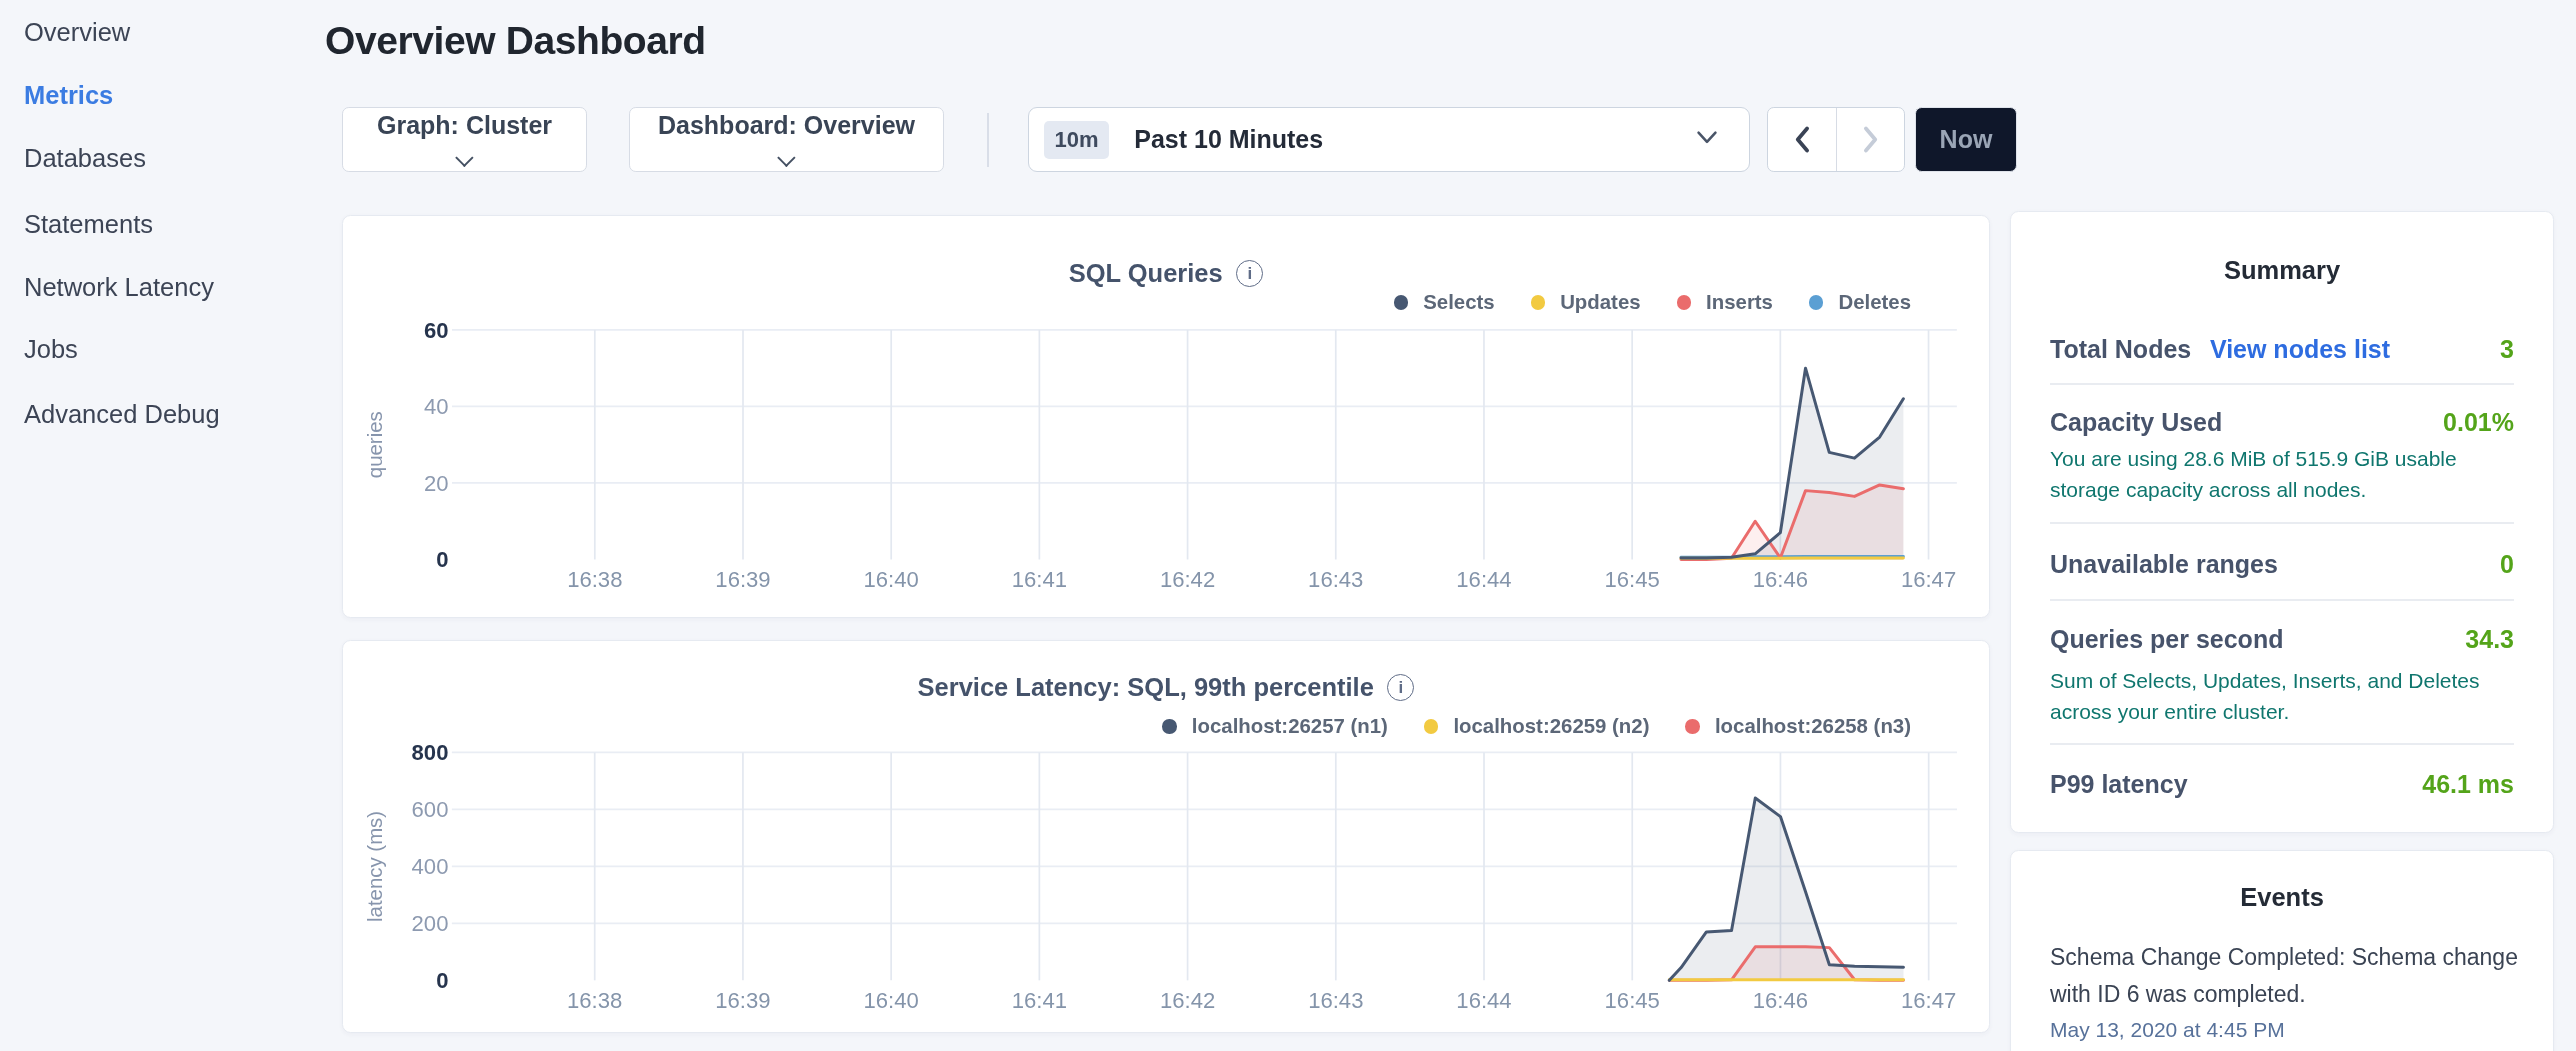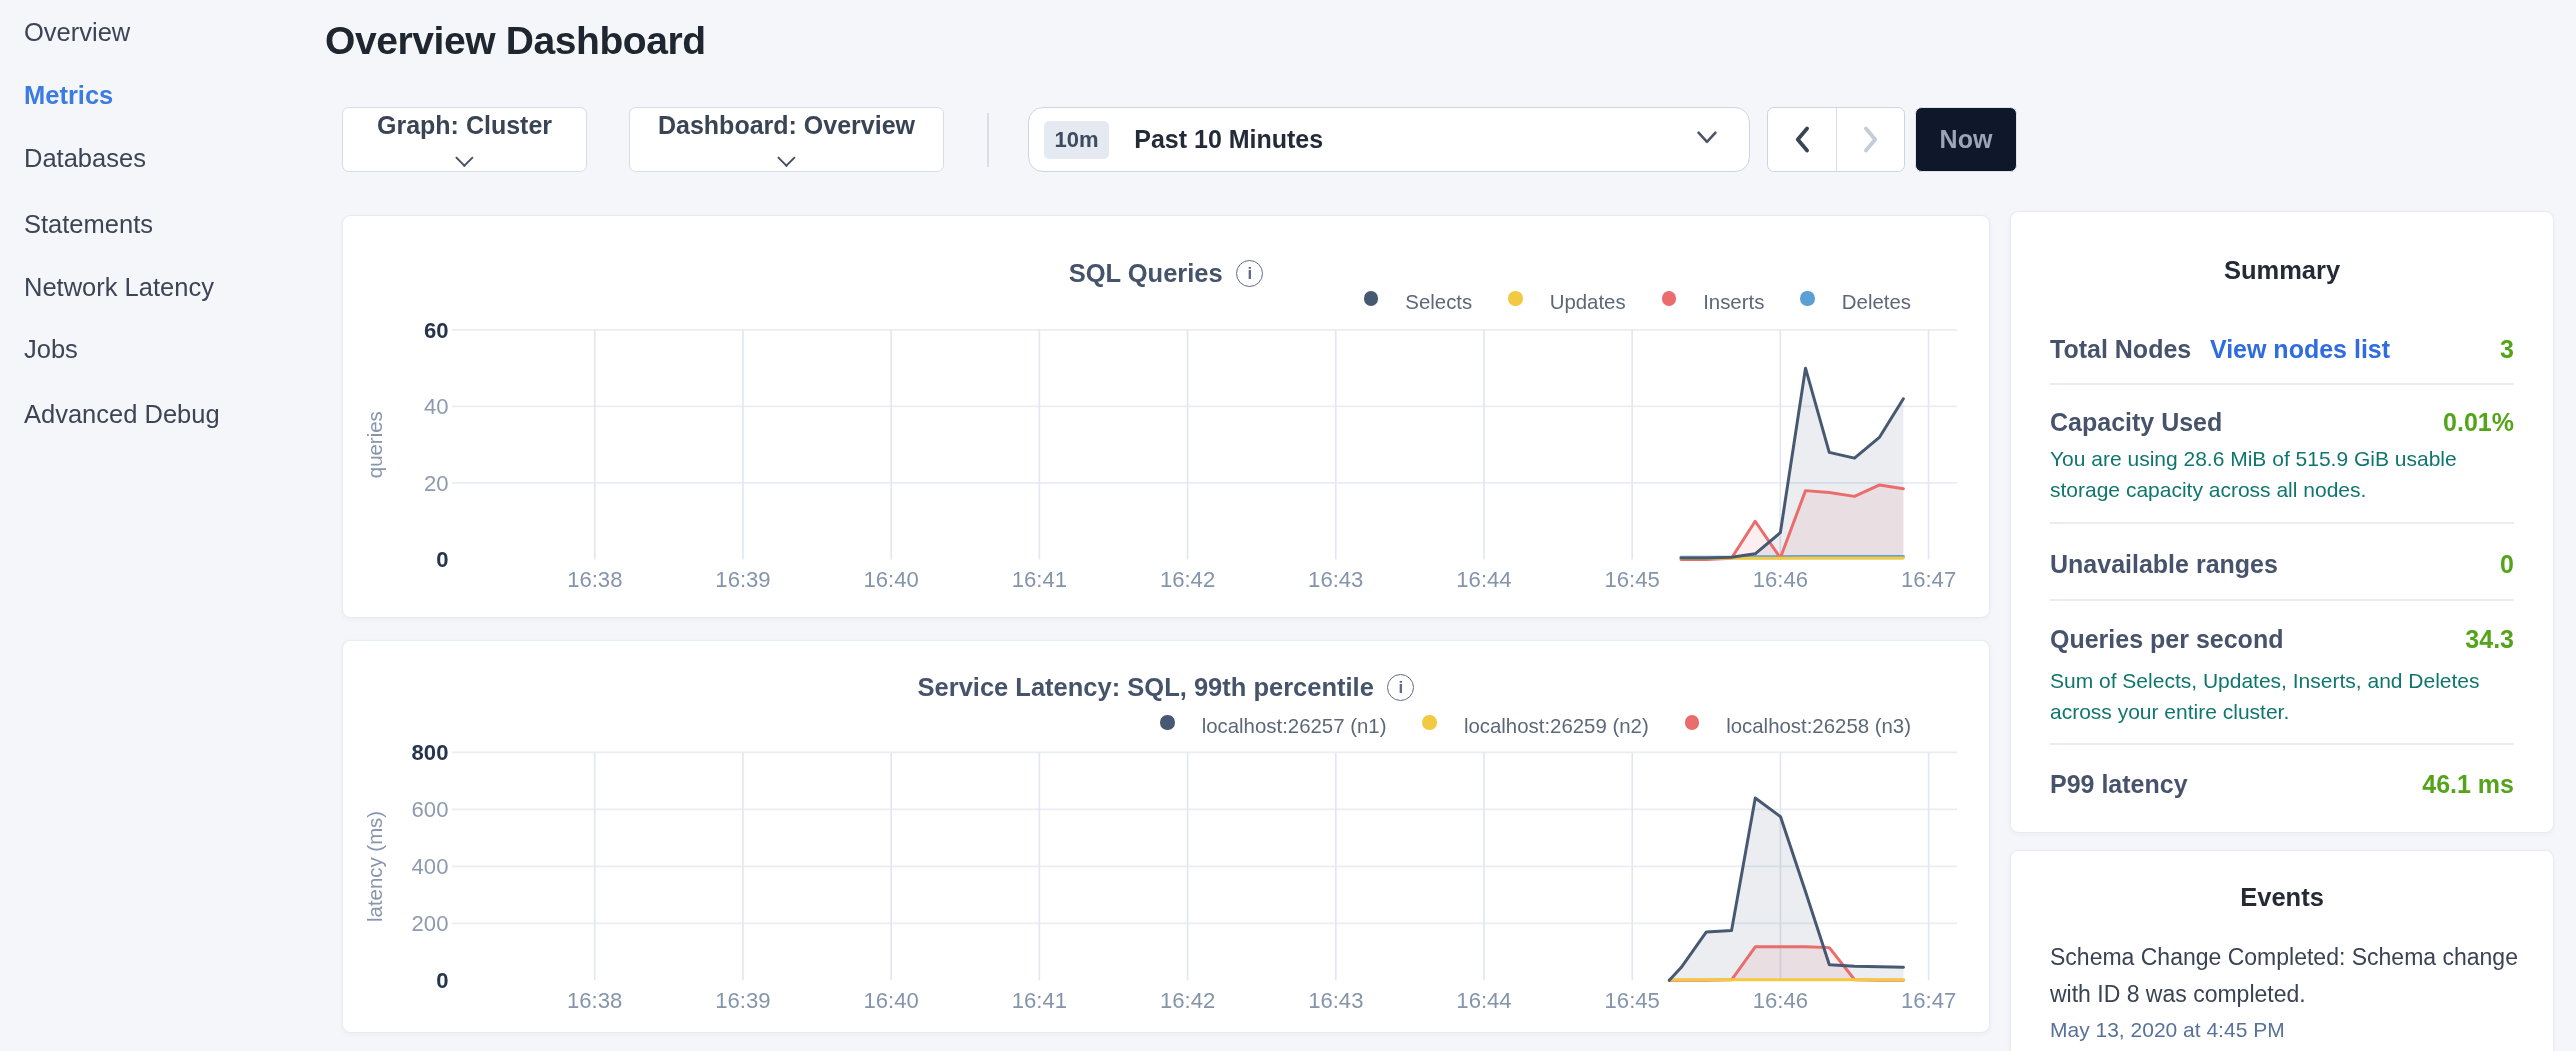--- a/index.html
+++ b/index.html
@@ -17,21 +17,21 @@
 
   
   .btn { position:absolute; top:107px; height:65px; background:#fff; border:1.7px solid #d7dce5;
          border-radius:6.8px; display:flex; align-items:center; justify-content:center; gap:15.3px;
          font-size:25px; font-weight:bold; color:#394455; cursor:pointer;flex-direction:column; }
   .chev-down { width:12.8px; height:12.8px; border-right:2.6px solid #44506299; border-bottom:2.6px solid #44506299;
                transform:rotate(45deg) translate(-2.6px,-2.6px); border-color:#445062; }
   .toolbar-divider { position:absolute; left:987px; top:113px; width:1.7px; height:54px; background:#d9dee8; }
 
   .time-selector { position:absolute; left:1028px; top:107px; width:722px; height:65px; background:#fff;
-                   border:1.7px solid #cdd5e0; border-radius:15px; display:flex; align-items:center; cursor:pointer; }
+                   border:1.7px solid #cdd5e0; border-radius:9px; display:flex; align-items:center; cursor:pointer; }
   .time-badge { margin-left:15.3px; background:#e4e9f2; color:#3e4a5e; font-size:22px; font-weight:bold;
                 border-radius:5.1px; padding:6px 10.2px; }
   .time-label { margin-left:25.5px; font-size:25px; font-weight:bold; color:#242b38; }
   .time-selector .chev-wrap { margin-left:auto; margin-right:31px; }
 
   .pager { position:absolute; left:1767px; top:107px; width:138px; height:65px; background:#fff;
            border:1.7px solid #cdd5e0; border-radius:6.8px; display:flex; }
   .pager-half { width:50%; height:100%; display:flex; align-items:center; justify-content:center; cursor:pointer; }
   .pager-half + .pager-half { border-left:1.7px solid #d7dce5; }
 
@@ -45,21 +45,21 @@
   #chart-card-1 { left:342px; top:215px; width:1648px; height:403px; }
   #chart-card-2 { left:342px; top:640px; width:1648px; height:393px; }
   #summary-card { left:2010px; top:211px; width:544px; height:622px; }
   #events-card  { left:2010px; top:850px; width:544px; height:221px; }
 
   .chart-head { position:absolute; left:0; right:0; display:flex; justify-content:center; align-items:center; gap:13.6px; }
   .chart-title { font-size:25.5px; font-weight:bold; color:#45536b; }
   .info-icon { width:27px; height:27px; border:1.7px solid #5f6c87; border-radius:50%; color:#5f6c87;
                font-size:17px; font-weight:bold; display:flex; align-items:center; justify-content:center; cursor:pointer; }
   .legend { position:absolute; right:78px; display:flex; align-items:center; gap:36px; }
-  .legend-item { display:flex; gap:27px; cursor:pointer; }
+  .legend-item { display:flex; align-items:center; gap:15px; cursor:pointer;font-weight:bold; }
   .legend-dot { width:14.5px; height:14.5px; border-radius:50%; }
   .legend-label { font-size:20.4px; color:#5c6778; }
   .chart-svg { position:absolute; left:0; top:0; }
 
   
   .panel-title { position:absolute; left:0; right:0; text-align:center; font-size:25.5px; font-weight:bold; color:#242b36; }
   .sum-row { position:absolute; left:39px; right:39px; height:36px; display:flex; align-items:center; }
   .sum-label { font-size:25px; font-weight:bold; color:#47536b; white-space:nowrap; }
   .sum-link  { font-size:25px; font-weight:bold; color:#2e6ce0; margin-left:18.7px; cursor:pointer; white-space:nowrap; }
   .sum-value { margin-left:auto; font-size:25px; font-weight:bold; color:#54a41a; white-space:nowrap; }
@@ -274,18 +274,18 @@
     <div class="sum-divider" style="top:531px"></div>
 
     <div class="sum-row" style="top:554px">
       <span class="sum-label">P99 latency</span>
       <span class="sum-value">46.1 ms</span>
     </div>
   </div>
 
   <div id="events-card" class="card">
     <div class="panel-title" style="position:absolute;top:32px">Events</div>
-    <div class="event-msg" style="top:88px">Schema Change Completed: Schema change with ID 8 was completed.</div>
+    <div class="event-msg" style="top:88px">Schema Change Completed: Schema change with ID 6 was completed.</div>
     <div class="event-date" style="top:167px">May 13, 2020 at 4:45 PM</div>
   </div>
 
 </div>
 
 
 </body></html>

